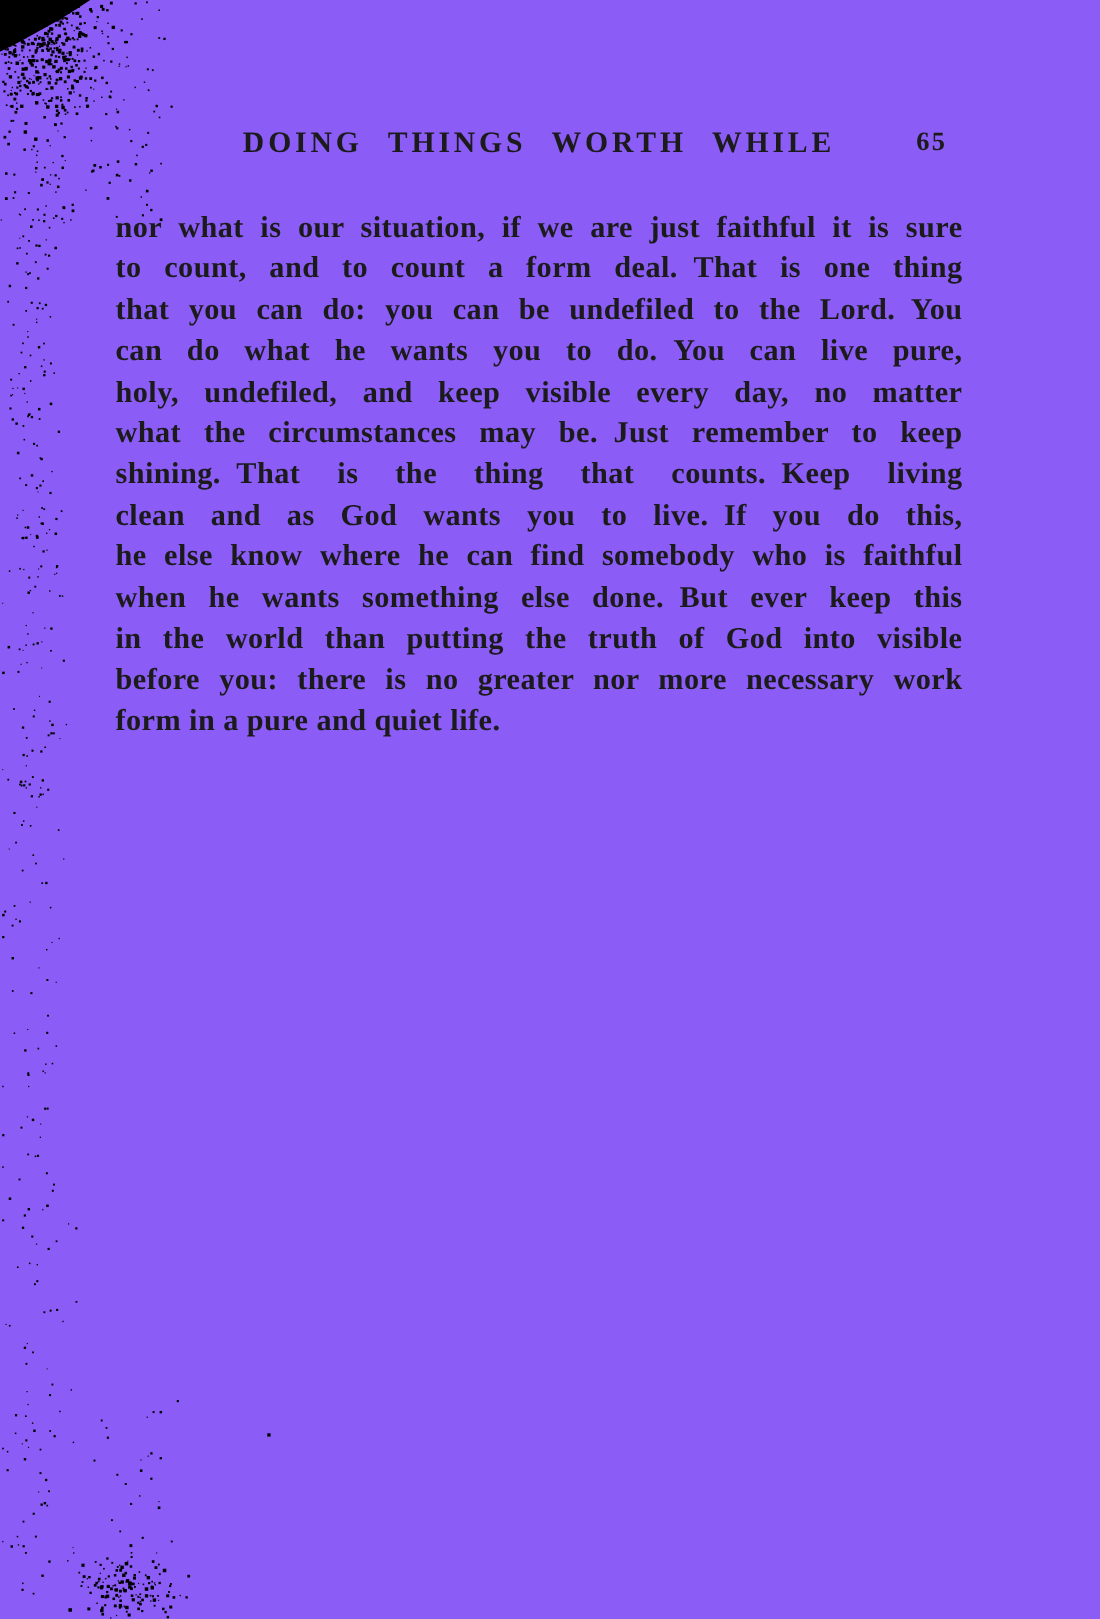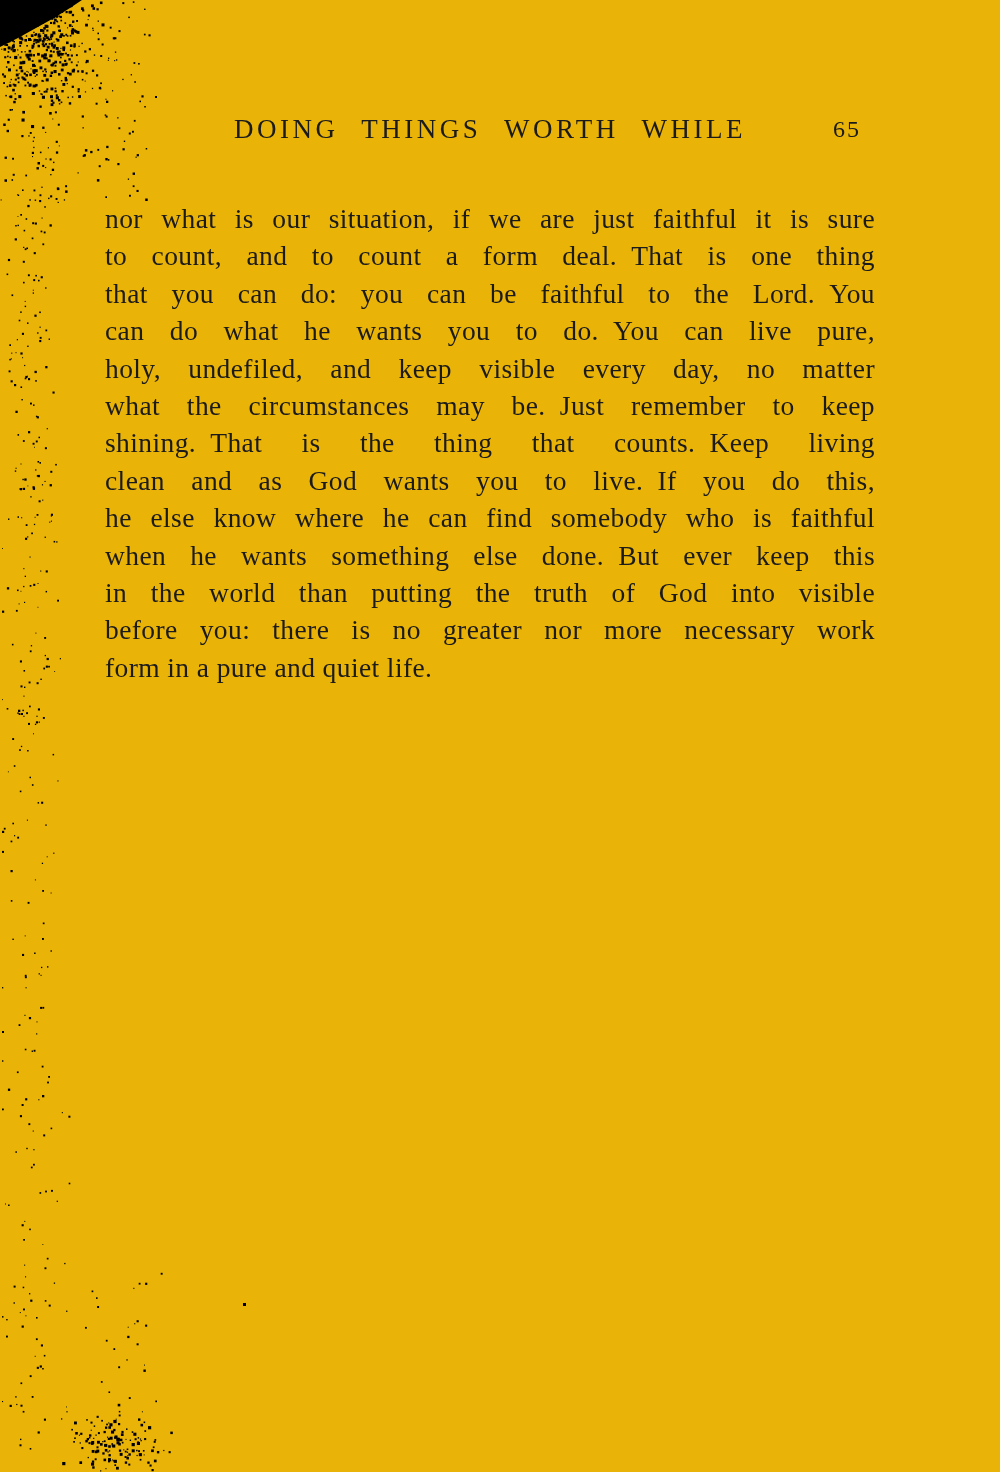--- a/index.html
+++ b/index.html
@@ -45,39 +45,39 @@
   }
   .folio {
     position: absolute;
     right: 14px;
     top: 0;
     font-size: 24px;
     line-height: 36px;
     letter-spacing: 2px;
   }
   .body-text {
-    margin-top: 53px;
+    margin-top: 40px;
   }
   .text-line {
     font-size: 27.5px;
     line-height: 37.4px;
     letter-spacing: 0.4px;
     text-align: justify;
     text-align-last: justify;
     white-space: normal;
   }
   .text-line.last-line {
     text-align: right;
     text-align-last: left;
   }
 </style>
 </head>
 <body>
 
-<div class="page" style="background: #eab308; color: rgb(27, 27, 27);">
+<div class="page" style="background: #8b5cf6; color: rgb(27, 27, 27); font-weight: bold;">
 
   <svg class="noise-layer" id="noise-layer" viewBox="0 0 1000 1472" xmlns="http://www.w3.org/2000/svg">
       <polygon points="0,0 82,0 70,8 54,18 36,28 18,38 0,47" fill="#000000"></polygon>
       <rect x="41.9" y="95.7" width="3.1" height="3.1" fill="#000000"></rect>
       <rect x="18.3" y="95.1" width="3.0" height="3.0" fill="#000000"></rect>
       <rect x="58.4" y="15.5" width="1.7" height="1.7" fill="#000000"></rect>
       <rect x="12.7" y="83.6" width="1.9" height="1.9" fill="#000000"></rect>
       <rect x="51.4" y="8.7" width="1.1" height="1.1" fill="#000000"></rect>
       <rect x="49.1" y="112.0" width="2.6" height="2.6" fill="#000000"></rect>
       <rect x="70.8" y="54.5" width="2.1" height="2.1" fill="#000000"></rect>
@@ -1161,21 +1161,21 @@
   <div class="content">
 
     <header class="running-head">
       <span class="head-title">DOING THINGS WORTH WHILE</span>
       <span class="folio">65</span>
     </header>
 
     <main class="body-text" id="body-text">
         <div class="text-line">nor what is our situation, if we are just faithful it is sure</div>
         <div class="text-line">to count, and to count a form deal. That is one thing</div>
-        <div class="text-line">that you can do: you can be faithful to the Lord. You</div>
+        <div class="text-line">that you can do: you can be undefiled to the Lord. You</div>
         <div class="text-line">can do what he wants you to do. You can live pure,</div>
         <div class="text-line">holy, undefiled, and keep visible every day, no matter</div>
         <div class="text-line">what the circumstances may be. Just remember to keep</div>
         <div class="text-line">shining. That is the thing that counts. Keep living</div>
         <div class="text-line">clean and as God wants you to live. If you do this,</div>
         <div class="text-line">he else know where he can find somebody who is faithful</div>
         <div class="text-line">when he wants something else done. But ever keep this</div>
         <div class="text-line">in the world than putting the truth of God into visible</div>
         <div class="text-line">before you: there is no greater nor more necessary work</div>
         <div class="text-line last-line">form in a pure and quiet life.</div>

